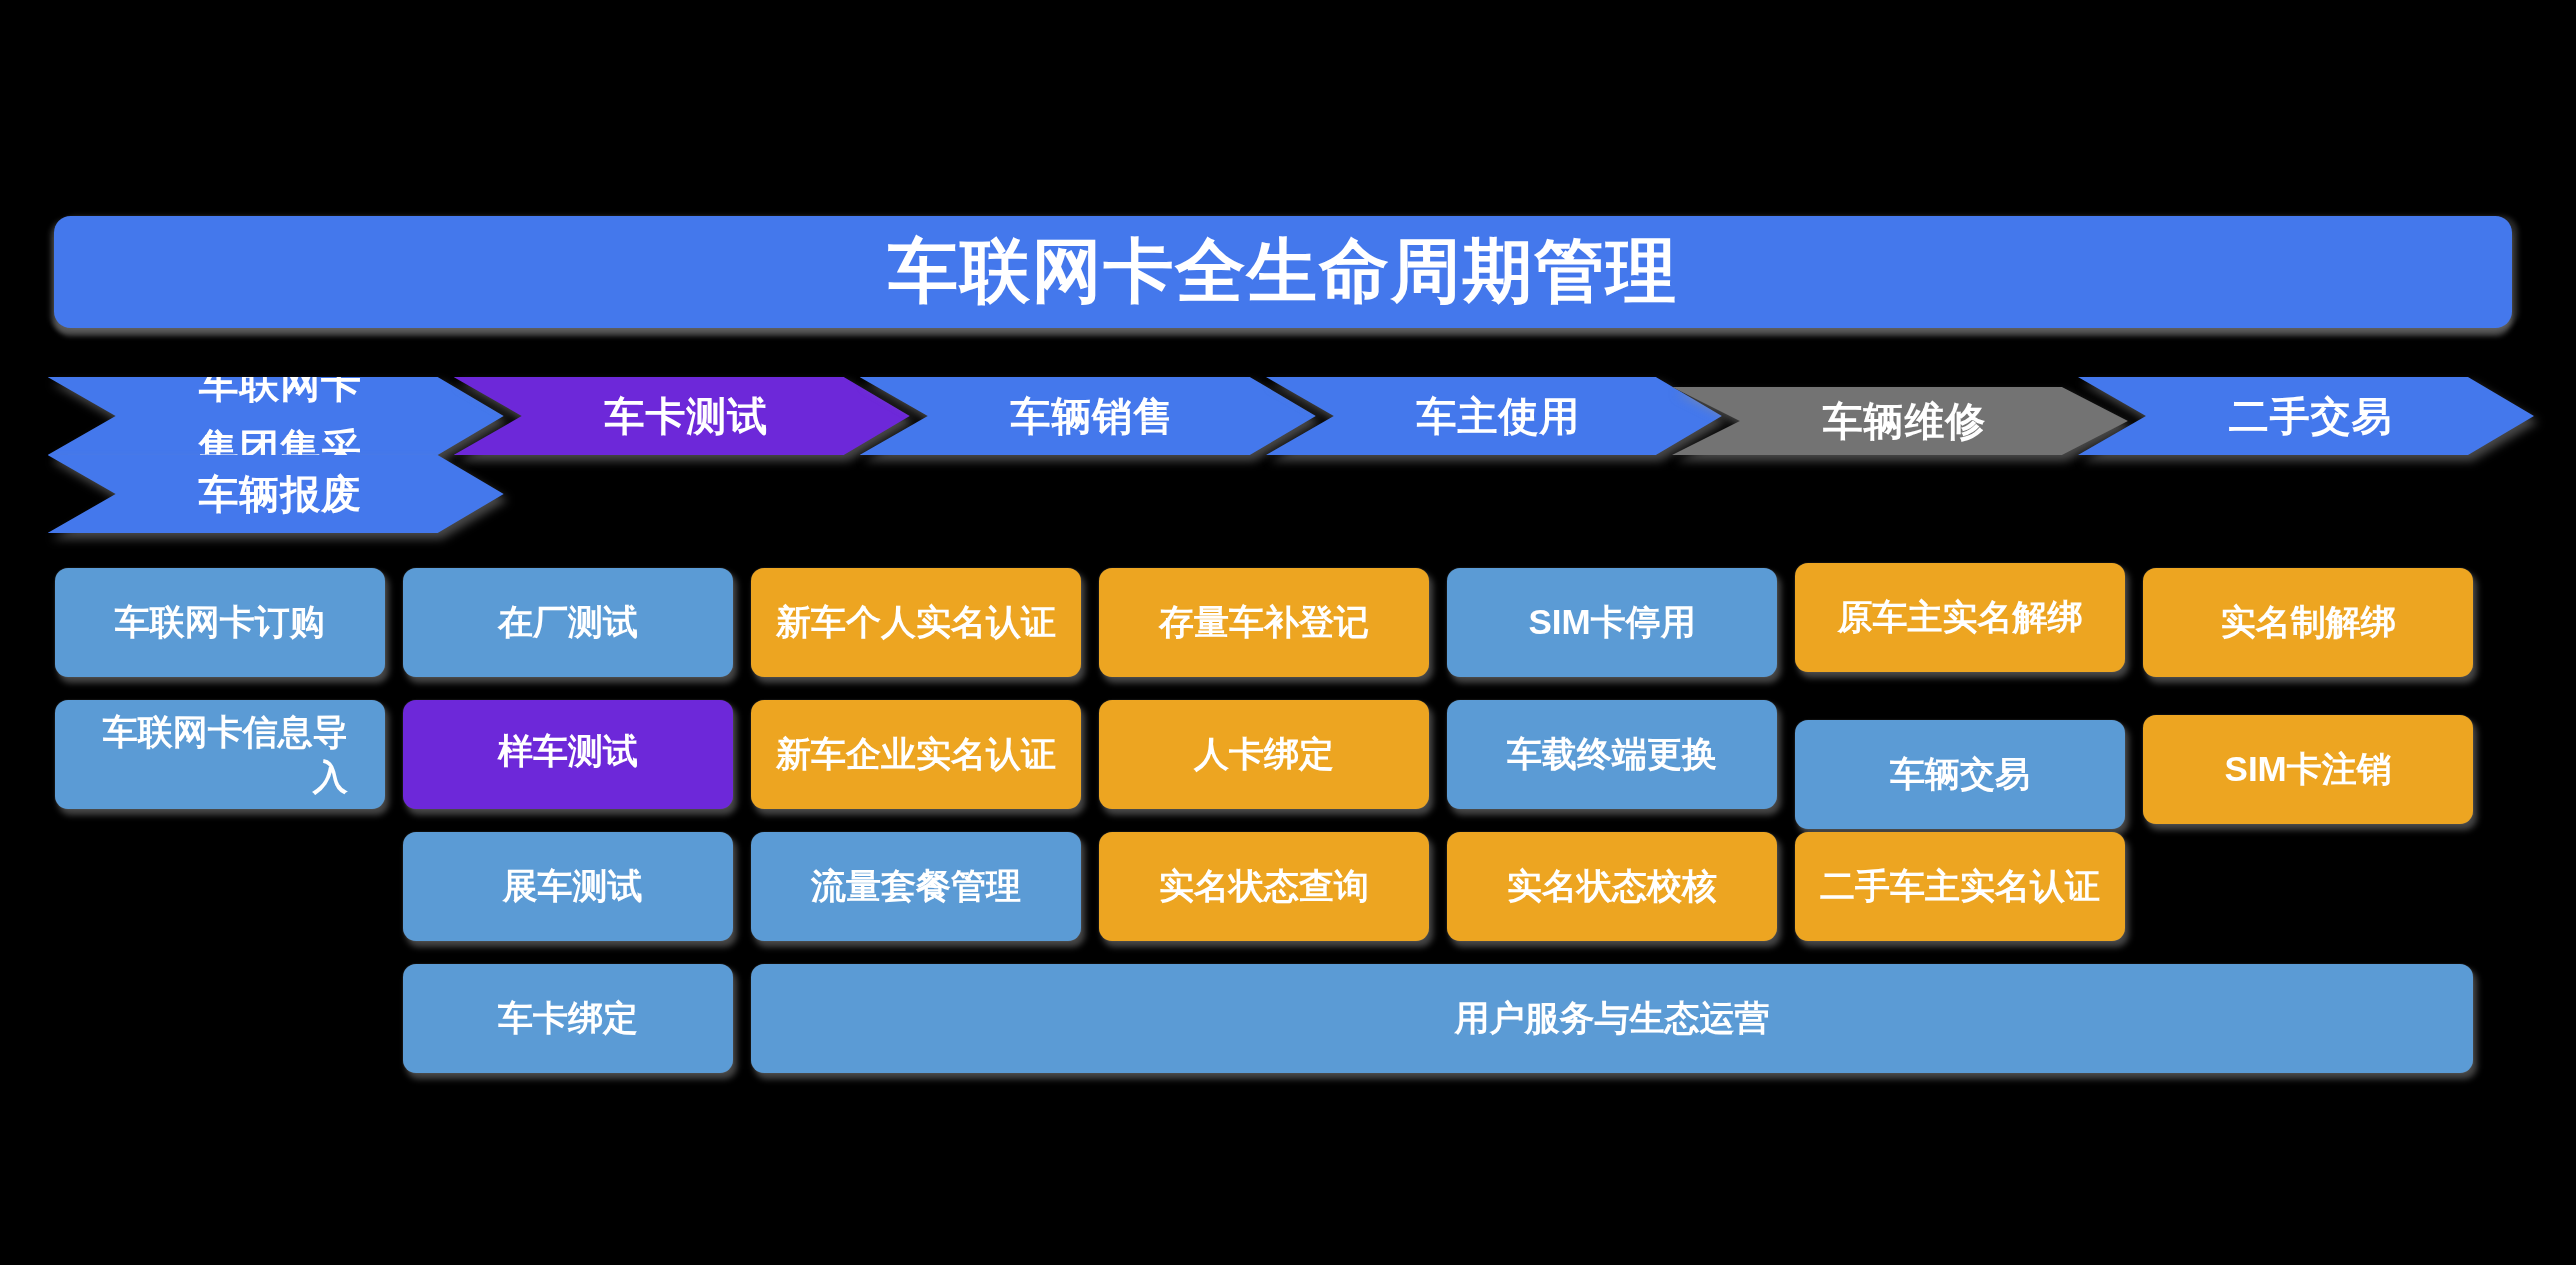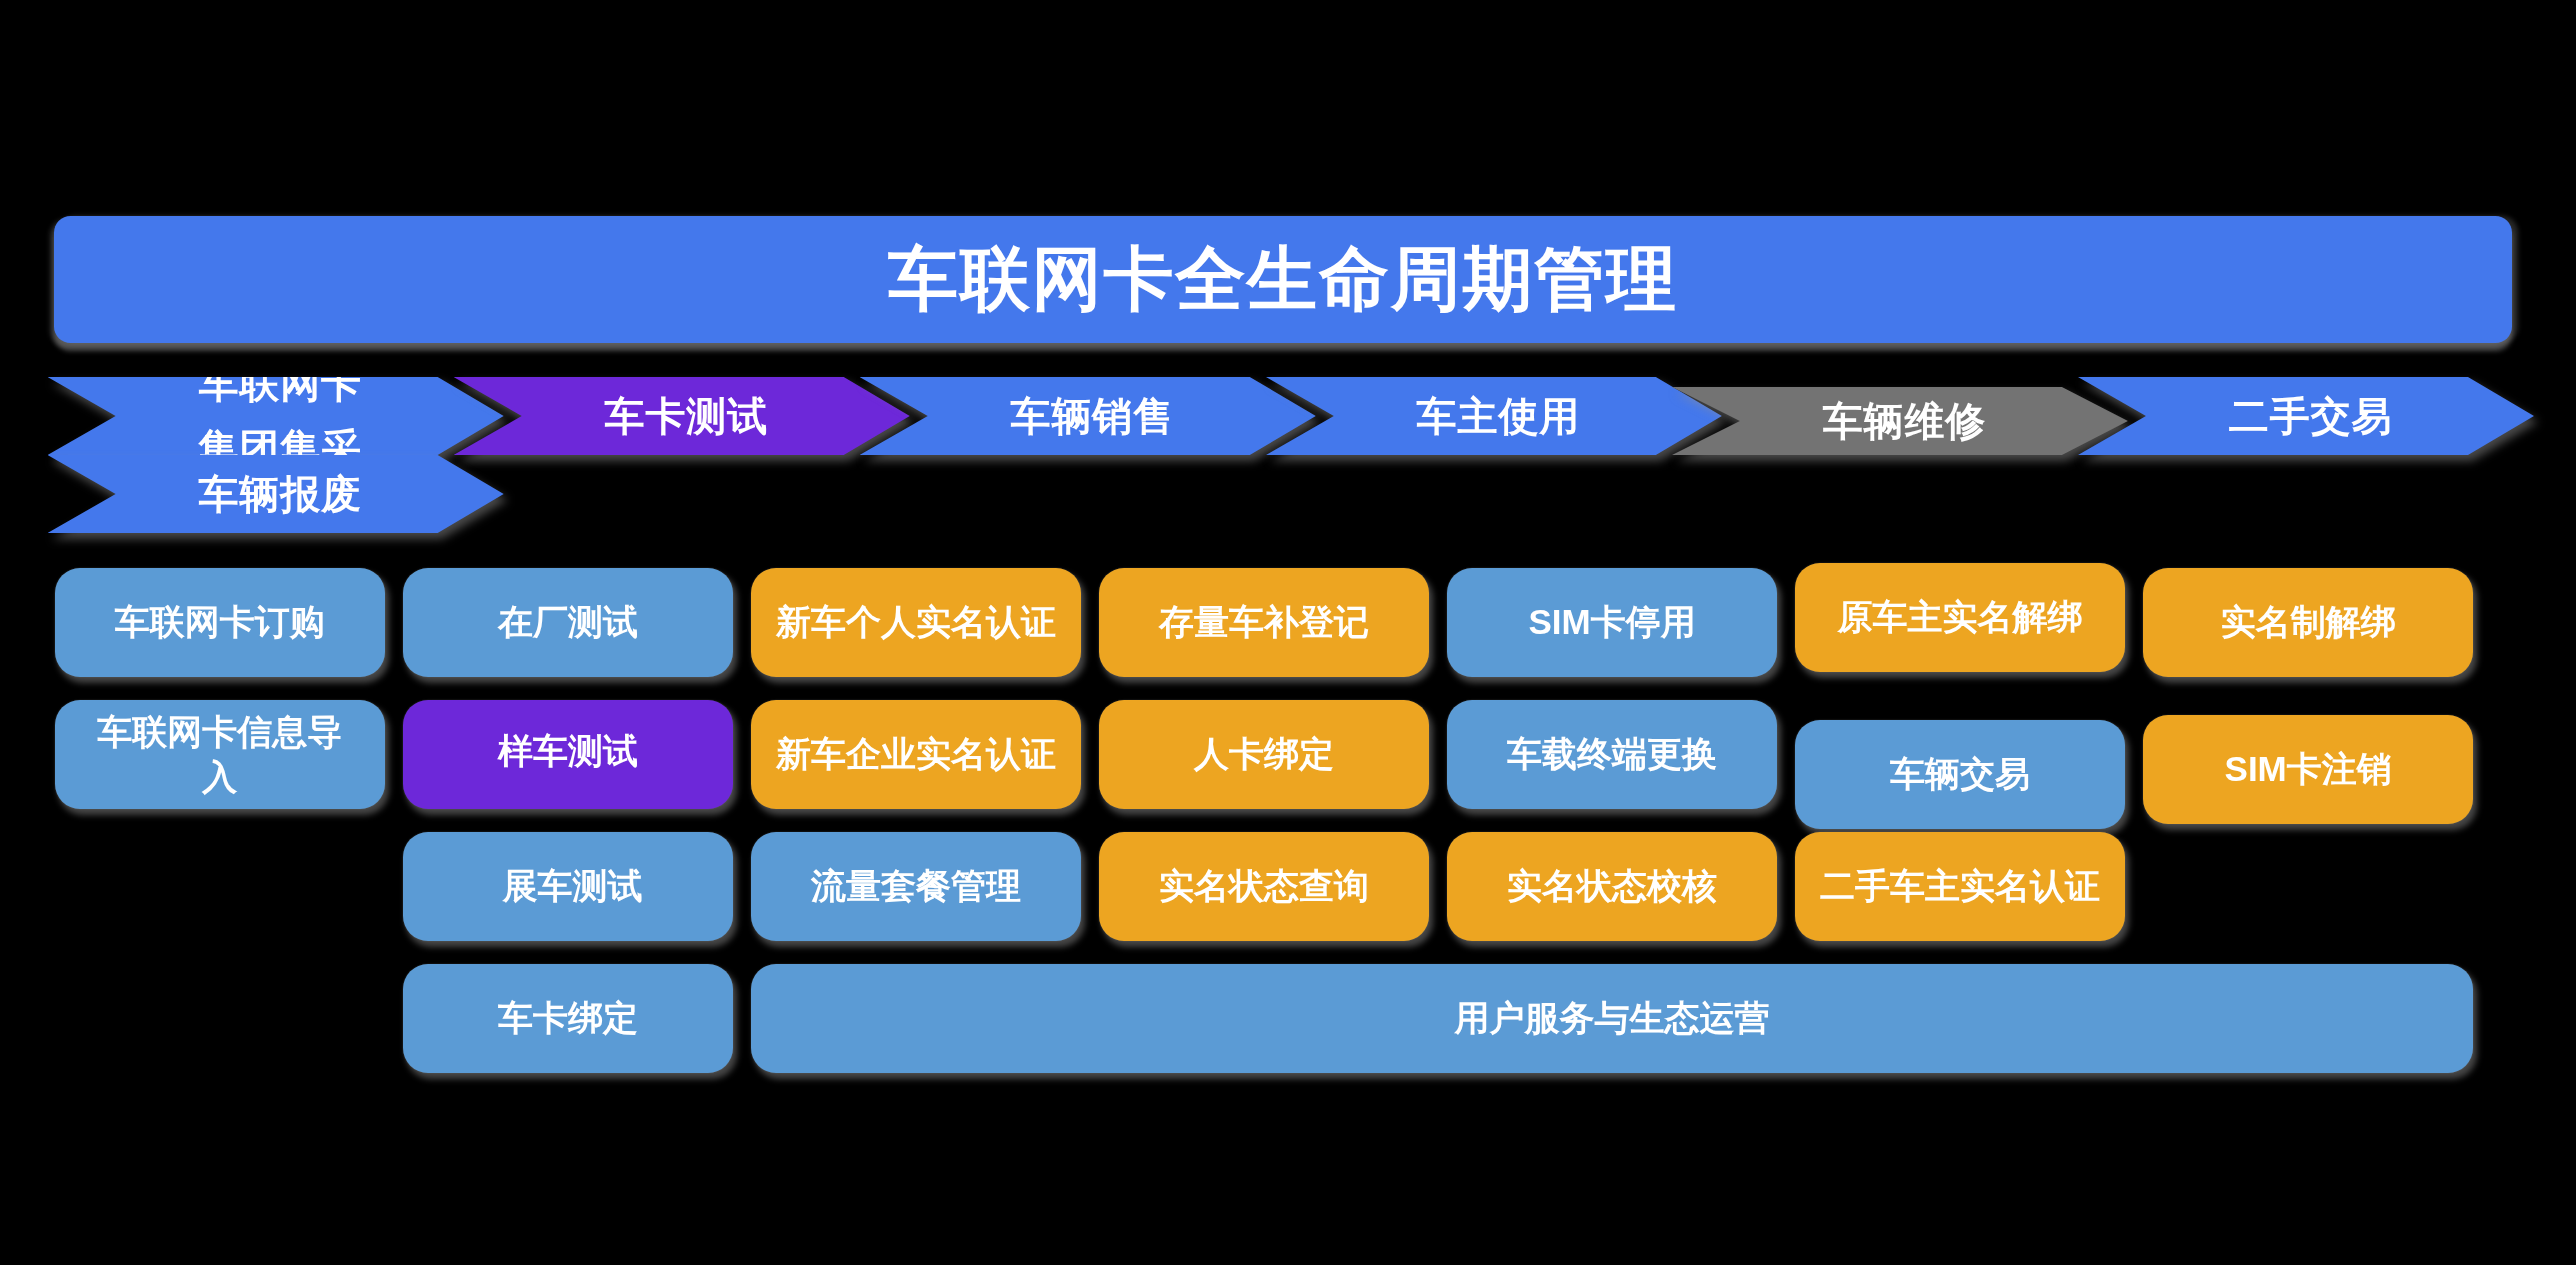--- a/index.html
+++ b/index.html
@@ -7,21 +7,21 @@
     position:relative;
     width:2576px;height:1266px;
     font-family:"Liberation Sans","DejaVu Sans",sans-serif;
     font-weight:700;color:#fff;
     overflow:hidden;
   }
   .canvas{position:absolute;inset:0;}
 
   
   .title-banner{
-    position:absolute;left:54px;top:216px;width:2458px;height:127px;
+    position:absolute;left:54px;top:216px;width:2458px;height:112px;
     border-radius:16.6px;
     display:flex;align-items:center;justify-content:center;
     font-size:70px;letter-spacing:1.8px;
     box-shadow:0 7.4px 5.5px rgba(130,130,130,.55),-3.7px 3.7px 5.5px rgba(120,120,120,.35),5.5px 0 5.5px rgba(120,120,120,.35);
   }
 
   
   .arrow-row{
     position:absolute;left:55px;top:377px;width:2418px;height:156px;
     display:grid;grid-template-columns:repeat(6,1fr);column-gap:18.4px;
@@ -39,23 +39,23 @@
   }
 
   
   .box-grid{
     position:absolute;left:55px;top:568px;width:2418px;
     display:grid;grid-template-columns:repeat(7,1fr);
     grid-template-rows:repeat(4,109px);
     column-gap:18.4px;row-gap:23px;
   }
   .box{
-    border-radius:25px;
+    border-radius:13px;
     display:flex;align-items:center;justify-content:center;
-    text-align:center;font-size:35px;line-height:1.28;
+    text-align:right;font-size:35px;line-height:1.28;
     padding:0 14.7px;box-sizing:border-box;
     box-shadow:3.7px 5.5px 6.4px rgba(155,155,155,.45),0 0 1.8px rgba(140,140,140,.35);
   }
   
   .s0.r1{padding:0 37px;}                       
   .s5.r0{margin-top:-5.5px;margin-bottom:5.5px;}    
   .s5.r1{margin-top:20px;margin-bottom:-20px;}  
   .s6.r1{margin-top:14.7px;margin-bottom:-14.7px;}  
 </style>
 </head>

